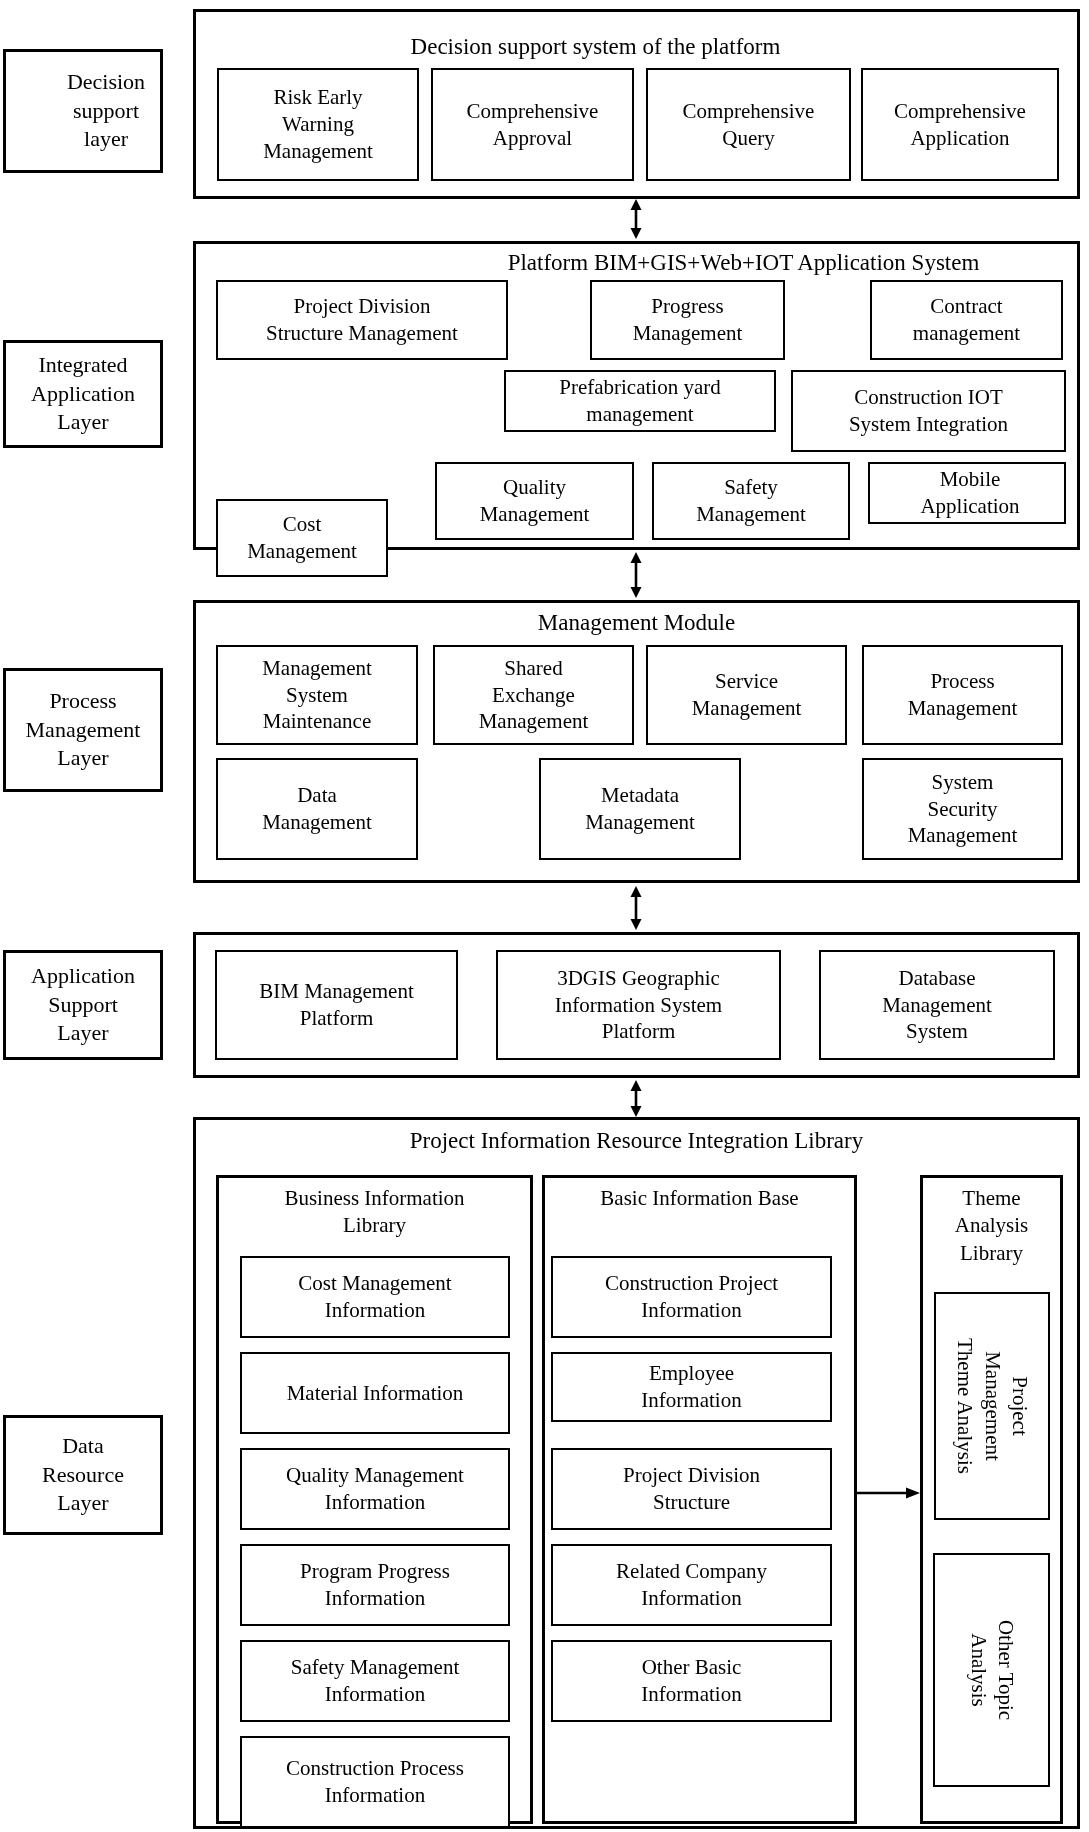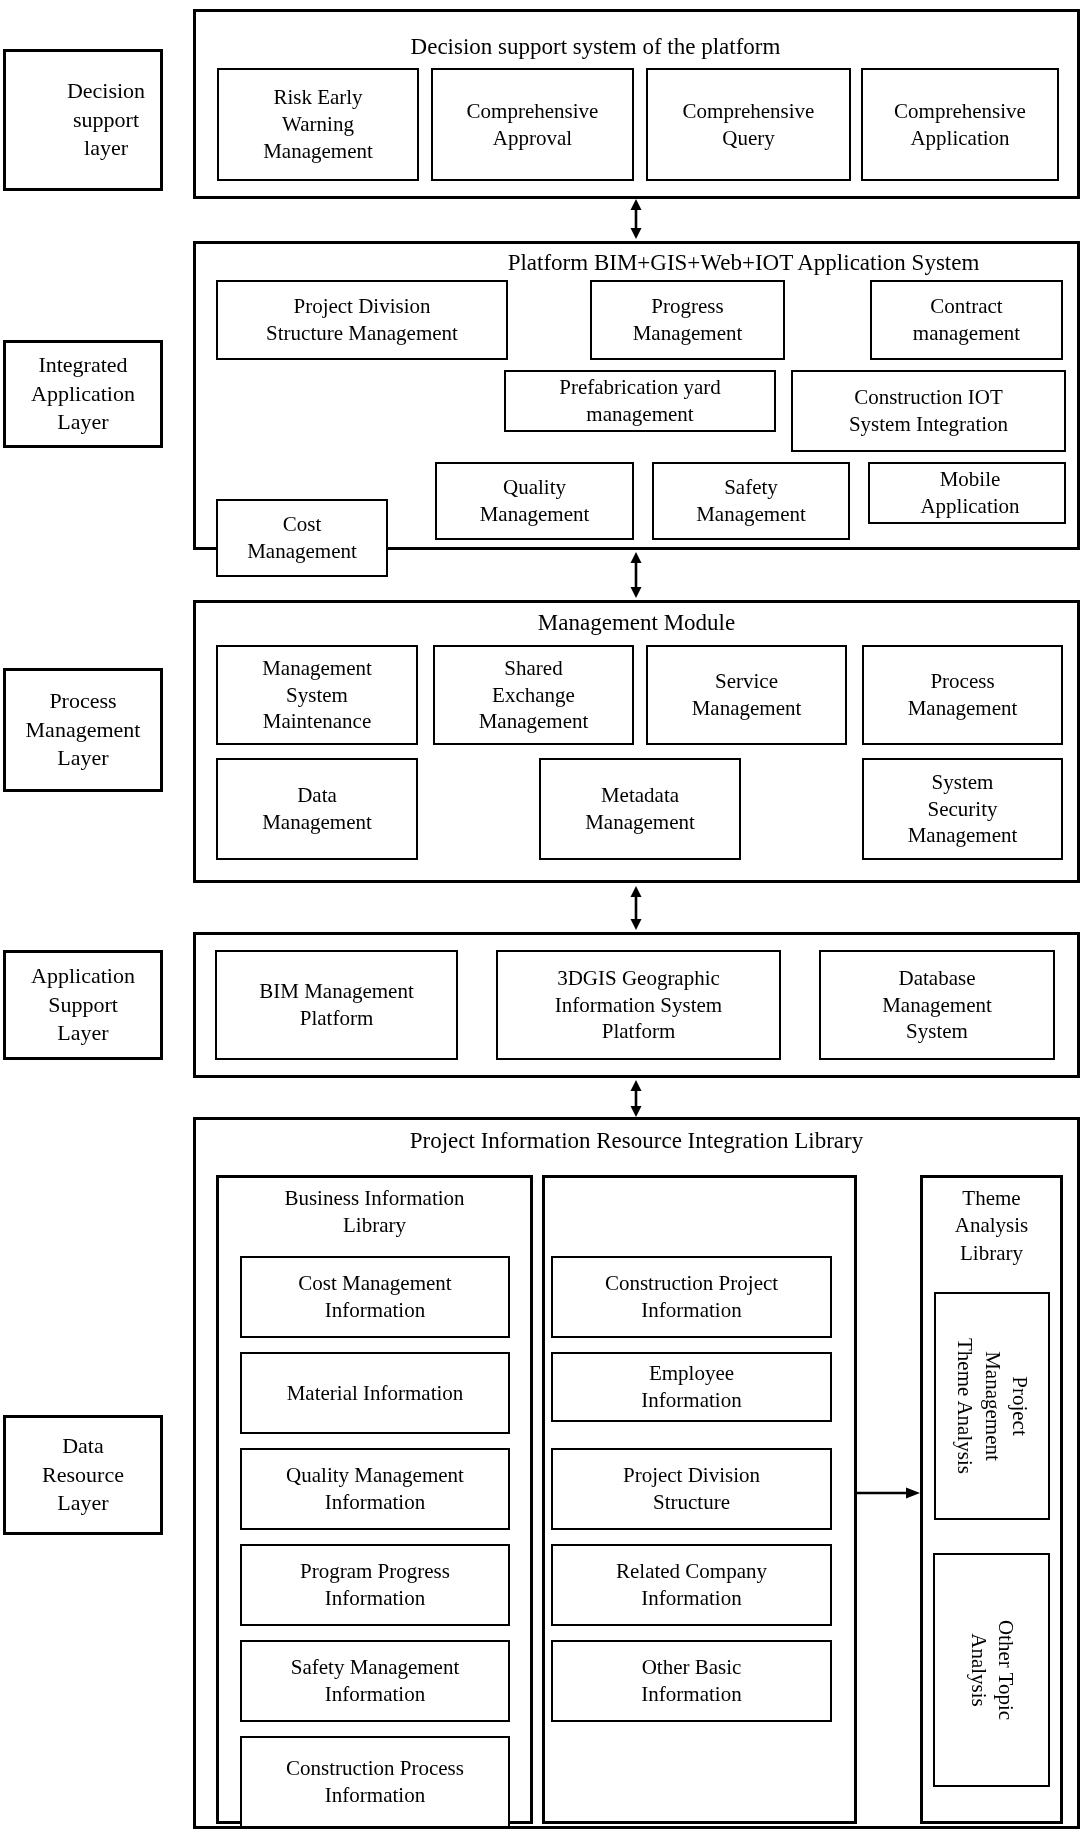--- a/index.html
+++ b/index.html
@@ -47,21 +47,21 @@
     font-size:21px;line-height:1.3;
   }
   .v-arrow,.h-arrow{position:absolute;}
   svg{display:block;}
 </style>
 </head>
 <body>
 
 <div id="diagram">
 
-  <div class="label-box" style="top:49px;height:142px;padding-left:46px;">Decision
+  <div class="label-box" style="top:49px;height:124px;padding-left:46px;">Decision
 support layer</div>
   <div class="label-box" style="top:340px;height:108px;">Integrated
 Application
 Layer</div>
   <div class="label-box" style="top:668px;height:124px;">Process
 Management
 Layer</div>
   <div class="label-box" style="top:950px;height:110px;">Application
 Support
 Layer</div>
@@ -176,20 +176,21 @@
   <div class="box" style="left:240px;top:1448px;width:270px;height:82px;">Quality Management
 Information</div>
   <div class="box" style="left:240px;top:1544px;width:270px;height:82px;">Program Progress
 Information</div>
   <div class="box" style="left:240px;top:1640px;width:270px;height:82px;">Safety Management
 Information</div>
   <div class="box" style="left:240px;top:1736px;width:270px;height:92px;">Construction Process
 Information</div>
 
   <div class="container-box" style="left:542px;top:1175px;width:315px;height:649px;"></div>
+  <div class="container-title" style="left:542px;top:1185px;width:315px;">Basic Information Base</div>
   <div class="box" style="left:551px;top:1256px;width:281px;height:82px;">Construction Project
 Information</div>
   <div class="box" style="left:551px;top:1352px;width:281px;height:70px;">Employee
 Information</div>
   <div class="box" style="left:551px;top:1448px;width:281px;height:82px;">Project Division
 Structure</div>
   <div class="box" style="left:551px;top:1544px;width:281px;height:82px;">Related Company
 Information</div>
   <div class="box" style="left:551px;top:1640px;width:281px;height:82px;">Other Basic
 Information</div>

